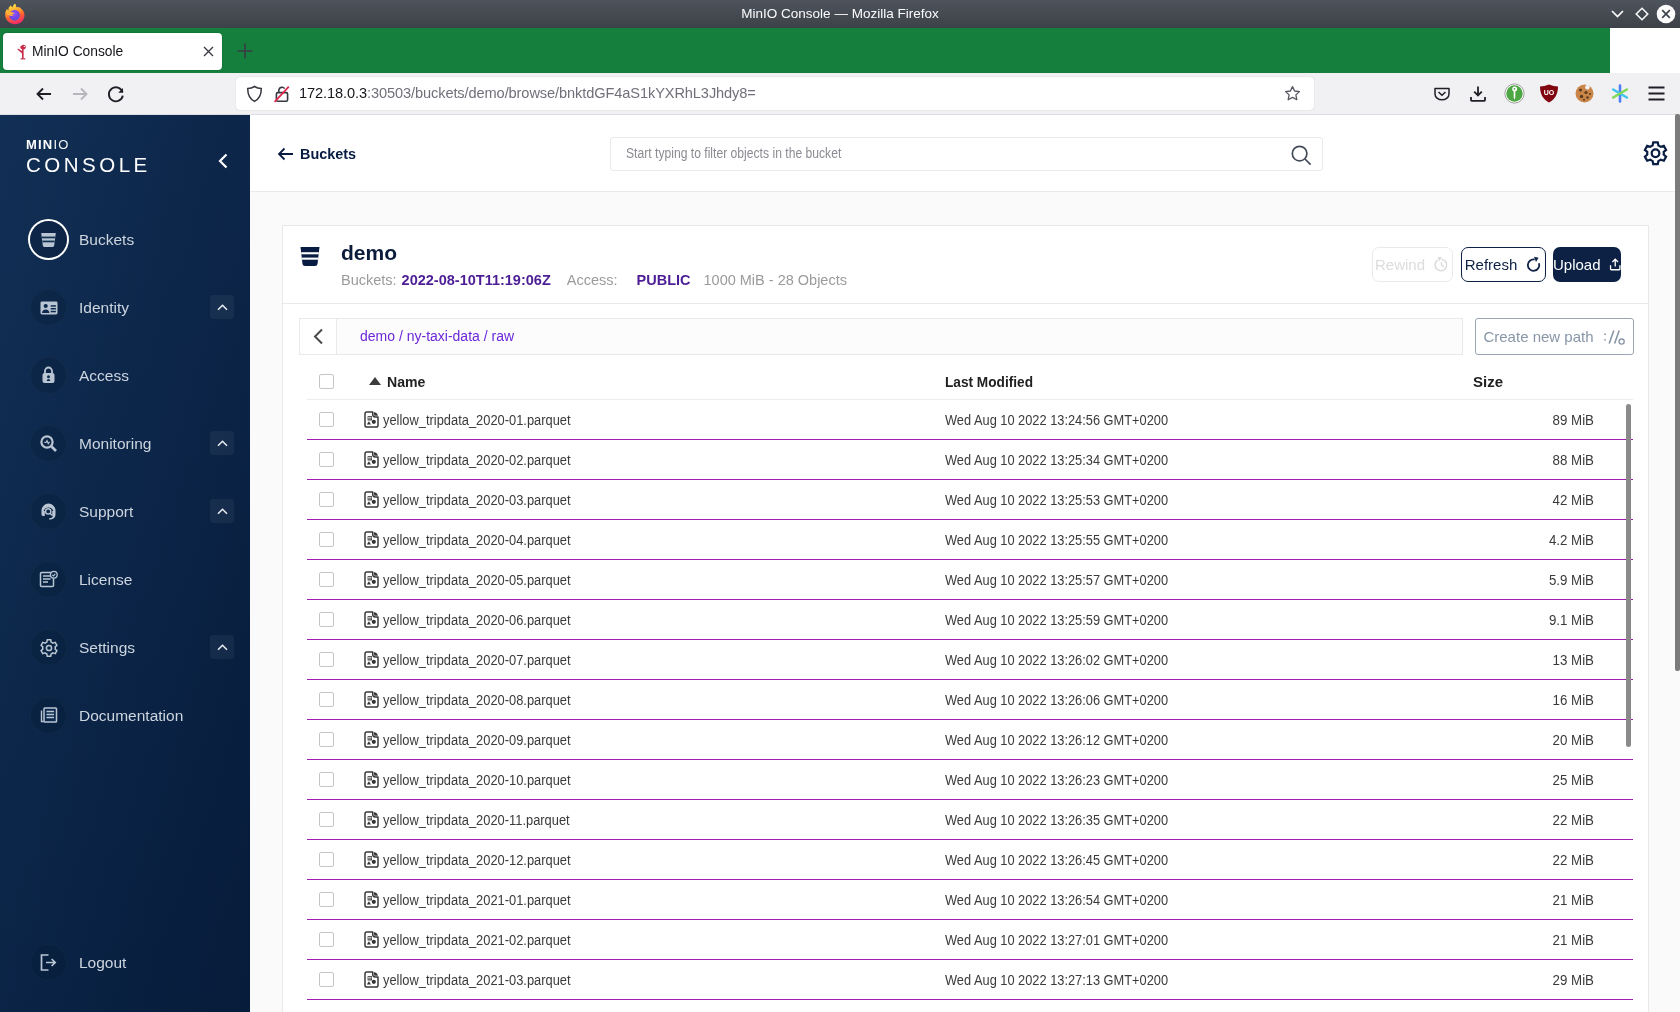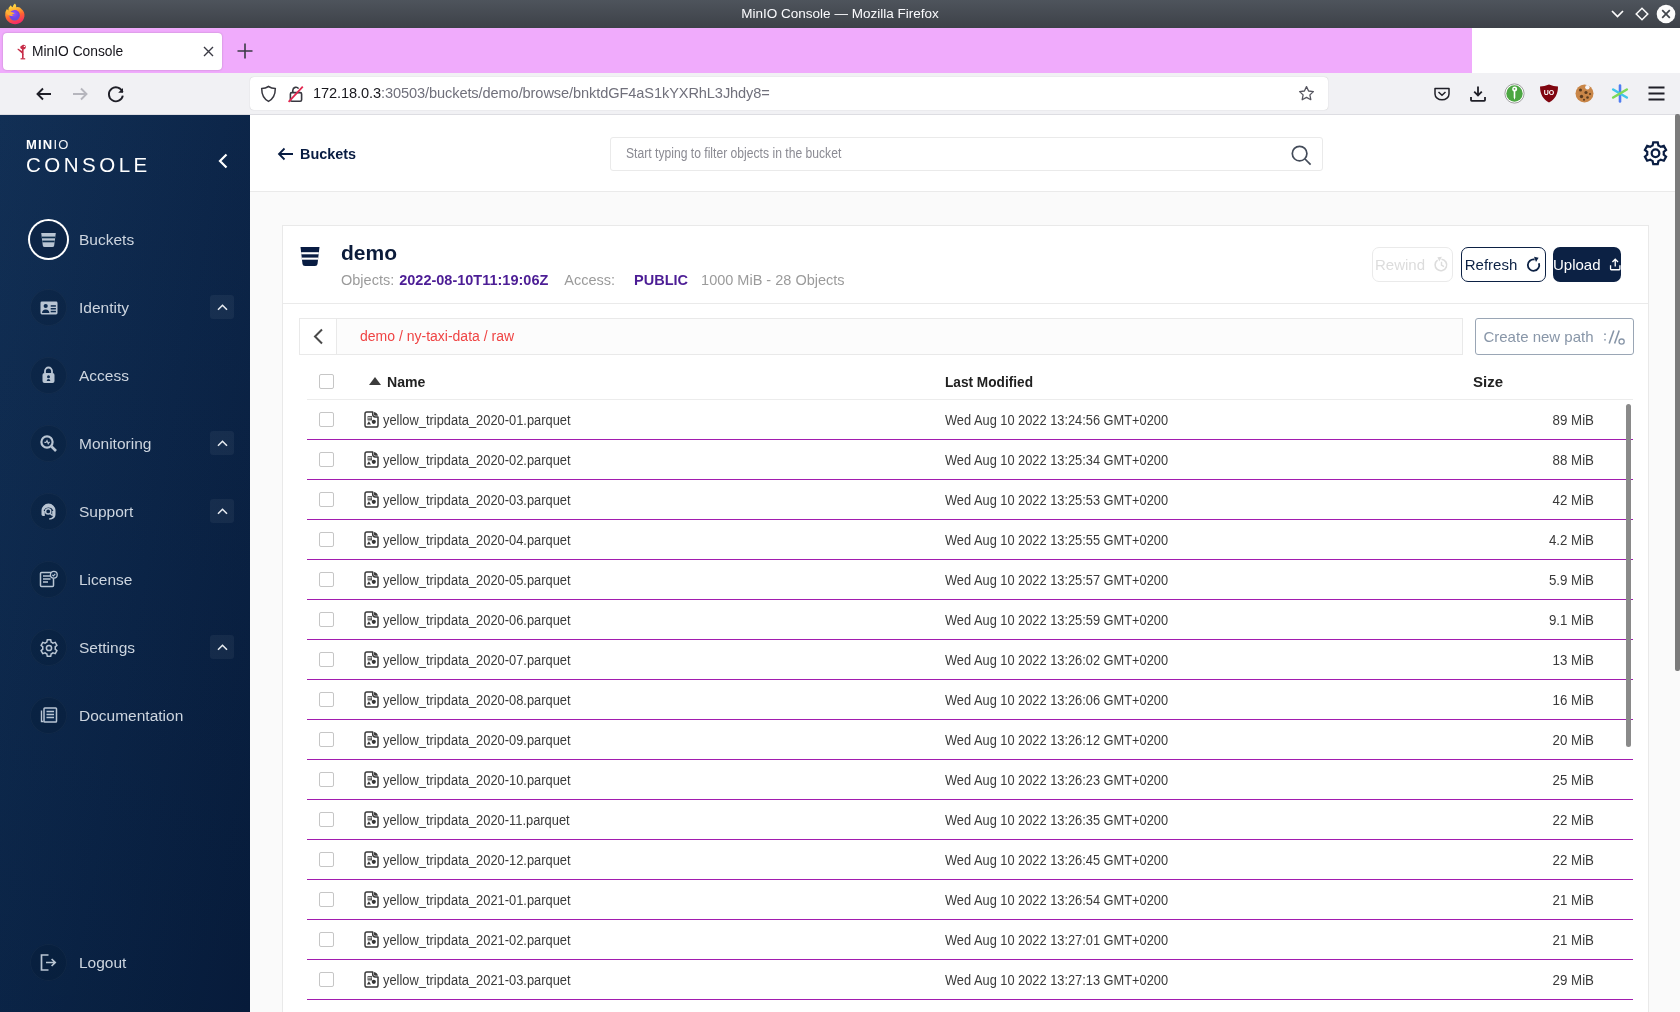--- a/index.html
+++ b/index.html
@@ -7,28 +7,28 @@
 #page { position:relative; width:1680px; height:1012px; overflow:hidden; }
 .abs { position:absolute; }
 
 
 #titlebar { position:absolute; left:0; top:0; width:1680px; height:28px;
   background:linear-gradient(#4e545c, #3d4148); }
 #wintitle { position:absolute; left:0; right:0; top:0; height:28px; line-height:28px;
   text-align:center; color:#fbfbfe; font-size:13.5px; }
 
 
-#tabbar { position:absolute; left:0; top:28px; width:1472px; height:45px; background:#f0abfc; }
+#tabbar { position:absolute; left:0; top:28px; width:1610px; height:45px; background:#15803d; }
 #tab { position:absolute; left:3px; top:5px; width:219px; height:37px; background:#fff;
   border-radius:4px; box-shadow:0 0 2px rgba(0,0,0,.25); }
 #tabtitle { position:absolute; left:29px; top:0; height:37px; line-height:37px; font-size:13.8px; color:#15141a; }
 
 
 #navbar { position:absolute; left:0; top:73px; width:1680px; height:42px; background:#f1f1f4; border-bottom:1px solid #dddde2; }
-#urlbar { position:absolute; left:250px; top:4px; width:1078px; height:33px; background:#fff; border-radius:4px; box-shadow:0 0 1px rgba(0,0,0,.25); }
+#urlbar { position:absolute; left:236px; top:4px; width:1078px; height:33px; background:#fff; border-radius:4px; box-shadow:0 0 1px rgba(0,0,0,.25); }
 #urltext { position:absolute; left:63px; top:0; height:33px; line-height:33px; font-size:14.6px; letter-spacing:-0.1px; color:#70707b; white-space:nowrap; }
 #urltext b { color:#17171c; font-weight:400; }
 
 
 #app { position:absolute; left:0; top:115px; width:1680px; height:897px; background:#fafafa; }
 #sidebar { position:absolute; left:0; top:0; width:250px; height:897px;
   background:linear-gradient(180deg, rgba(255,255,255,0.012), rgba(0,0,0,0.07)), linear-gradient(100deg, #0f2d53 0%, #0a2448 55%, #071d3e 100%); }
 #main { position:absolute; left:250px; top:0; width:1430px; height:897px; }
 
 
@@ -63,21 +63,21 @@
 #bkmeta b { color:#4c1d95; }
 .btn { position:absolute; top:21px; height:35px; border-radius:7px; font-size:15px; display:flex; align-items:center; justify-content:center; gap:8px; }
 #btn-rewind { left:1089px; width:81px; border:1px solid #eaeaea; color:#dcdcdc; background:#fff; }
 #btn-refresh { left:1178px; width:85px; border:1.5px solid #0c2144; color:#0c2144; background:#fff; }
 #btn-upload { left:1270px; width:68px; background:#0c2144; color:#fff; }
 #hdrline { position:absolute; left:0px; top:77px; width:1365px; height:1px; background:#eaeaea; }
 
 
 #crumbrow { position:absolute; left:16px; top:92px; width:1164px; height:37px; border:1px solid #e9e9e9; background:#fcfcfc; }
 #crumbrow .backcell { position:absolute; left:0; top:0; width:37px; height:35px; background:#fff; border-right:1px solid #e9e9e9; display:flex; align-items:center; justify-content:center; }
-#crumbrow .path { position:absolute; left:60px; top:0; height:35px; line-height:35px; font-size:14px; color:#ef4444; }
+#crumbrow .path { position:absolute; left:60px; top:0; height:35px; line-height:35px; font-size:14px; color:#6d28d9; }
 #newpath { position:absolute; left:1192px; top:92px; width:159px; height:37px; border:1px solid #9aa6b5; border-radius:3px; background:#fff;
   color:#8896a8; font-size:15px; display:flex; align-items:center; justify-content:center; gap:9px; }
 
 
 #table { position:absolute; left:24px; top:138px; width:1326px; }
 .thead { position:relative; height:36px; border-bottom:1px solid #ececec; font-weight:700; color:#212121; font-size:15px; }
 .trow { position:relative; height:40px; border-bottom:1px solid #a21caf; font-size:14px; color:#3a3a3a; }
 .cb { position:absolute; left:12px; width:15px; height:15px; border:1px solid #c6c6c6; border-radius:2px; background:#fff; }
 .thead .cb { top:10px; }
 .trow .cb { top:12px; }
@@ -353,21 +353,21 @@
             <circle cx="12" cy="11.8" r="3.4" stroke="#0a1d42" stroke-width="2" fill="none"></circle>
           </svg>
       </div>
       <div id="card">
         <svg id="bkicon" width="24" height="25" viewBox="0 0 24 25">
             <path d="M2.5 3 L21.5 3 L19.5 20 Q19.2 22 17 22 L7 22 Q4.8 22 4.5 20 Z" fill="#081c42"></path>
             <rect x="3.2" y="8.2" width="17.6" height="2.1" fill="#fff"></rect>
             <rect x="3.9" y="13.6" width="16.2" height="2.1" fill="#fff"></rect>
           </svg>
         <div id="bkname">demo</div>
-        <div id="bkmeta"><span>Objects:</span><b style="margin-left:5px">2022-08-10T11:19:06Z</b><span style="margin-left:16px">Access:</span><b style="margin-left:19px">PUBLIC</b><span style="margin-left:13px">1000 MiB - 28 Objects</span></div>
+        <div id="bkmeta"><span>Buckets:</span><b style="margin-left:5px">2022-08-10T11:19:06Z</b><span style="margin-left:16px">Access:</span><b style="margin-left:19px">PUBLIC</b><span style="margin-left:13px">1000 MiB - 28 Objects</span></div>
         <div class="btn" id="btn-rewind">Rewind <svg width="17" height="17" viewBox="0 0 17 17">
               <path d="M4.6 4.2 A5.8 5.8 0 1 0 8.5 3.2" stroke="#dcdcdc" stroke-width="1.6" fill="none"></path>
               <path d="M8.9 0.7 L4.4 1.3 L6.3 5.5 Z" fill="#dcdcdc"></path>
               <path d="M8.5 5.7 L8.5 9.2 L11 10.7" stroke="#dcdcdc" stroke-width="1.4" fill="none"></path>
             </svg></div>
         <div class="btn" id="btn-refresh">Refresh <svg width="17" height="17" viewBox="0 0 17 17">
               <path d="M13.9 7.2 A5.7 5.7 0 1 1 9.6 3.5" stroke="#0c2144" stroke-width="1.8" fill="none"></path>
               <path d="M9.0 0.8 L13.6 1.8 L11.0 5.9 Z" fill="#0c2144"></path>
             </svg></div>
         <div class="btn" id="btn-upload">Upload <svg width="16" height="17" viewBox="0 0 16 17">

